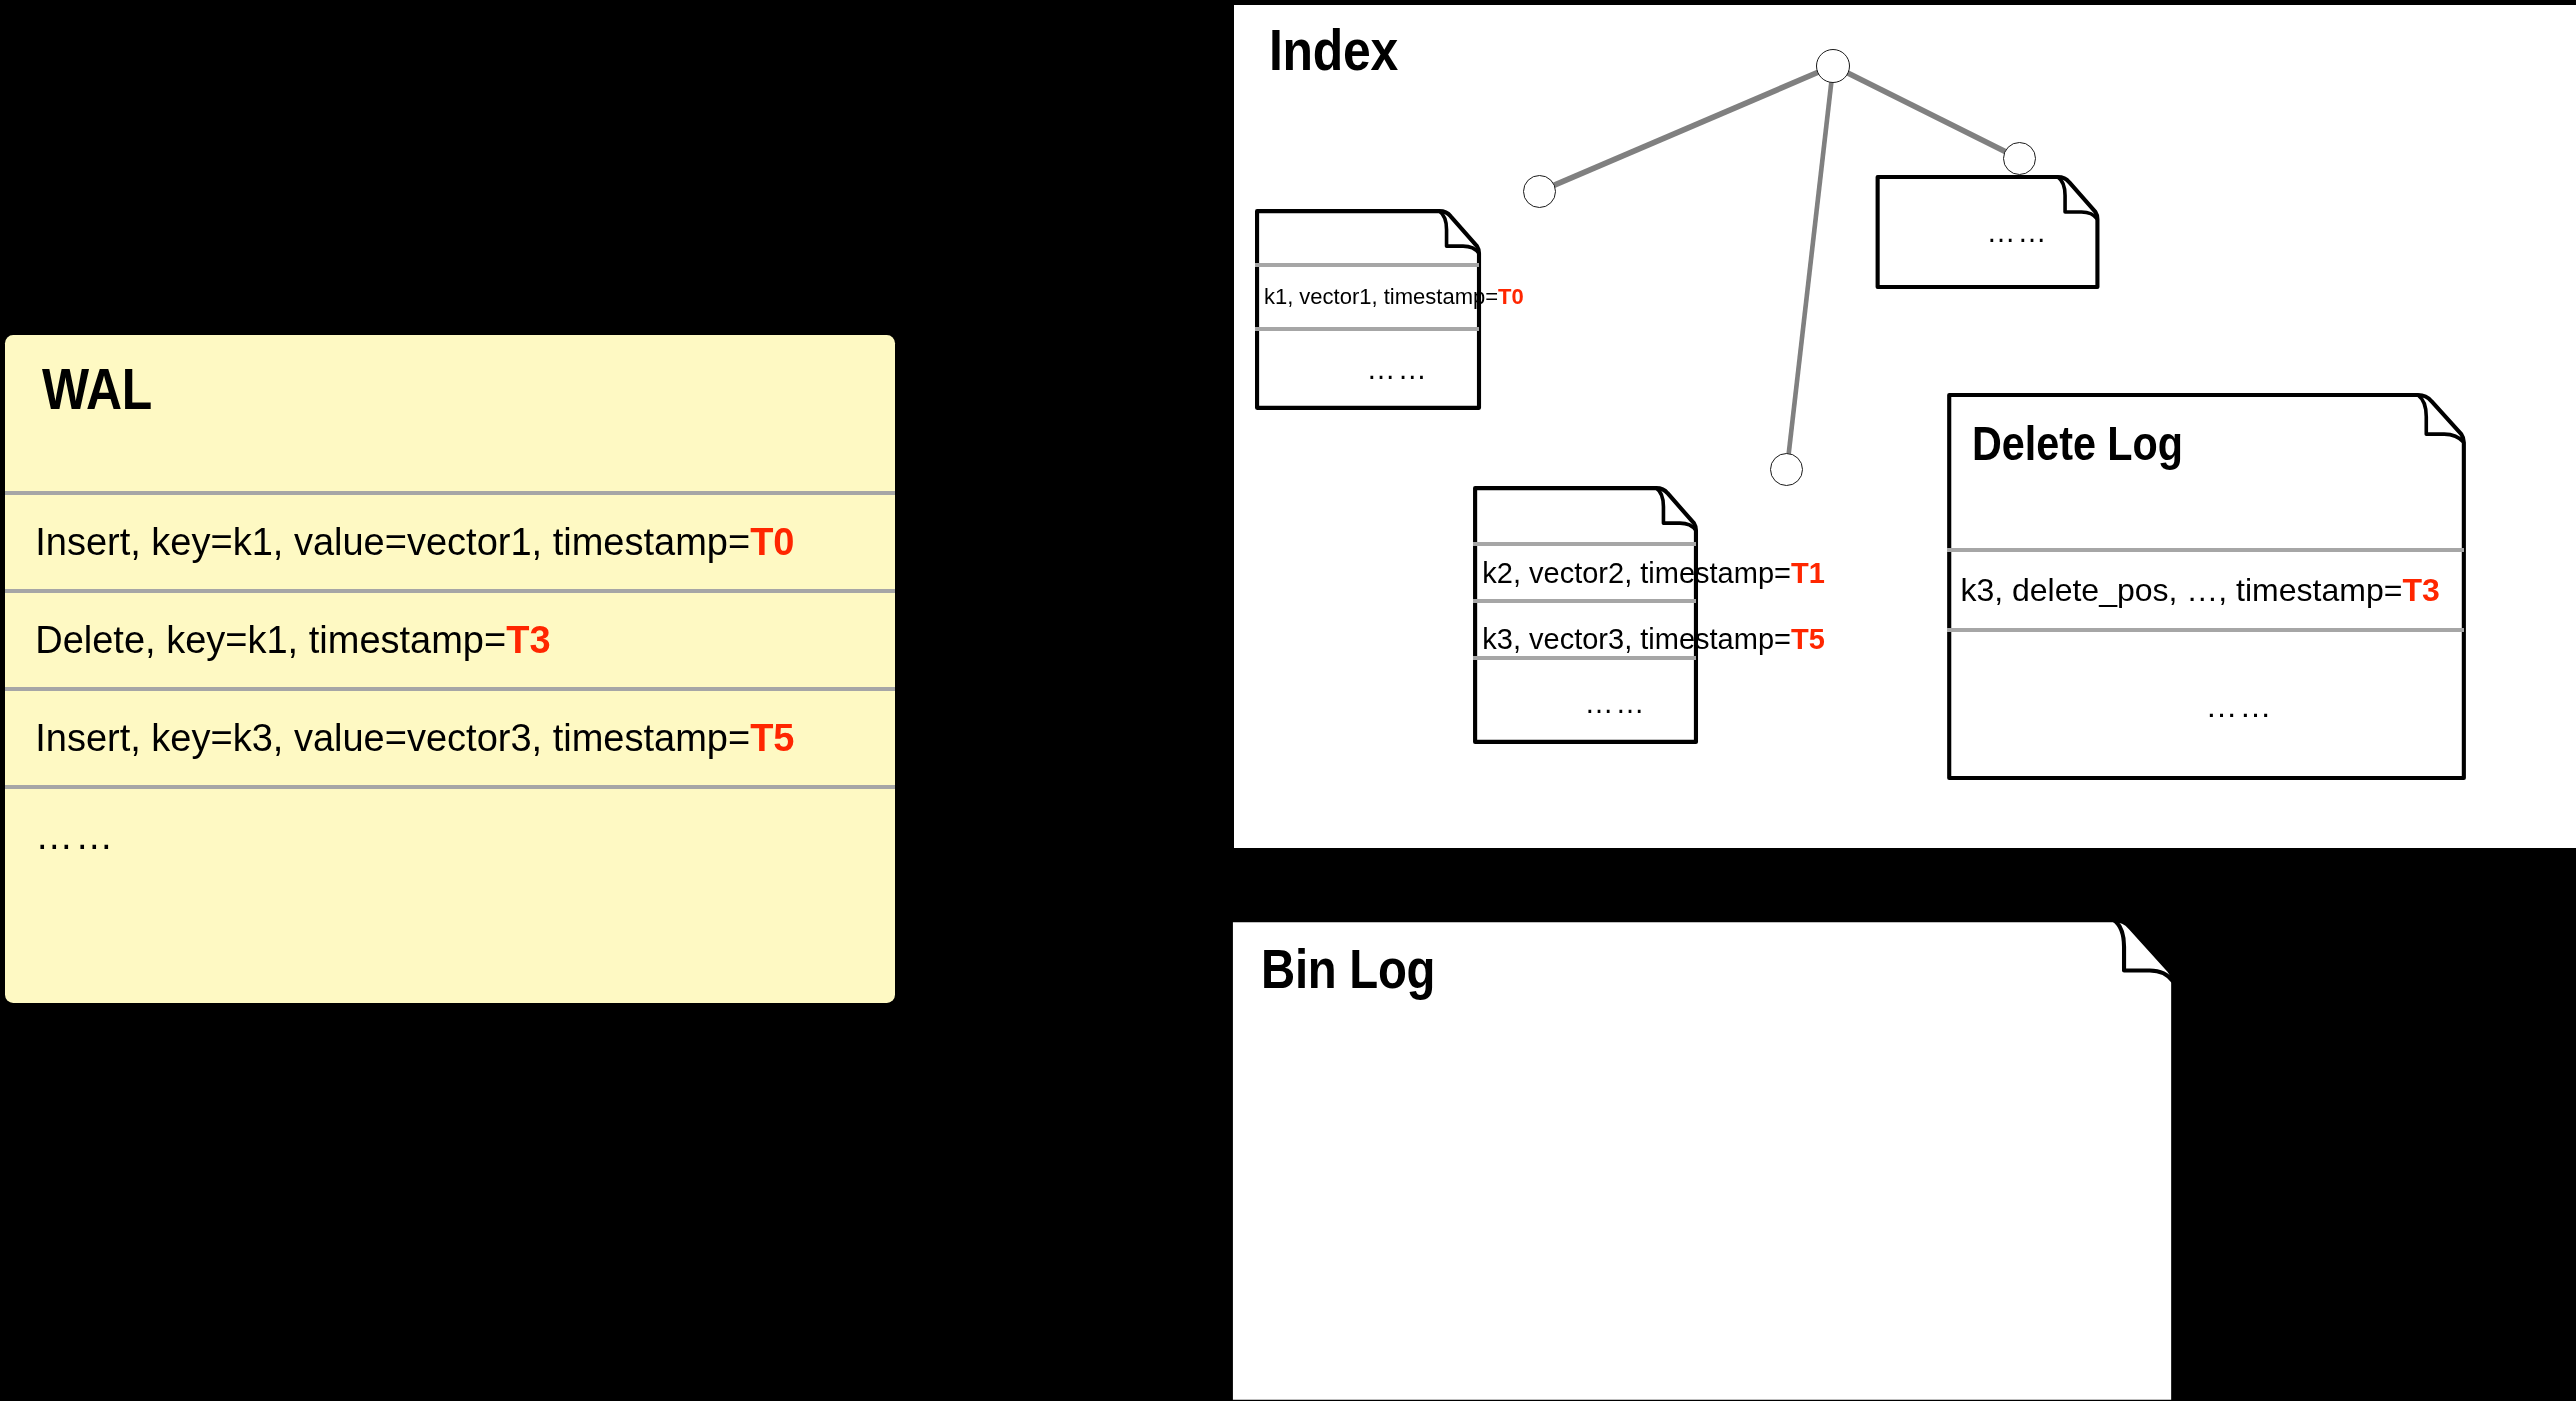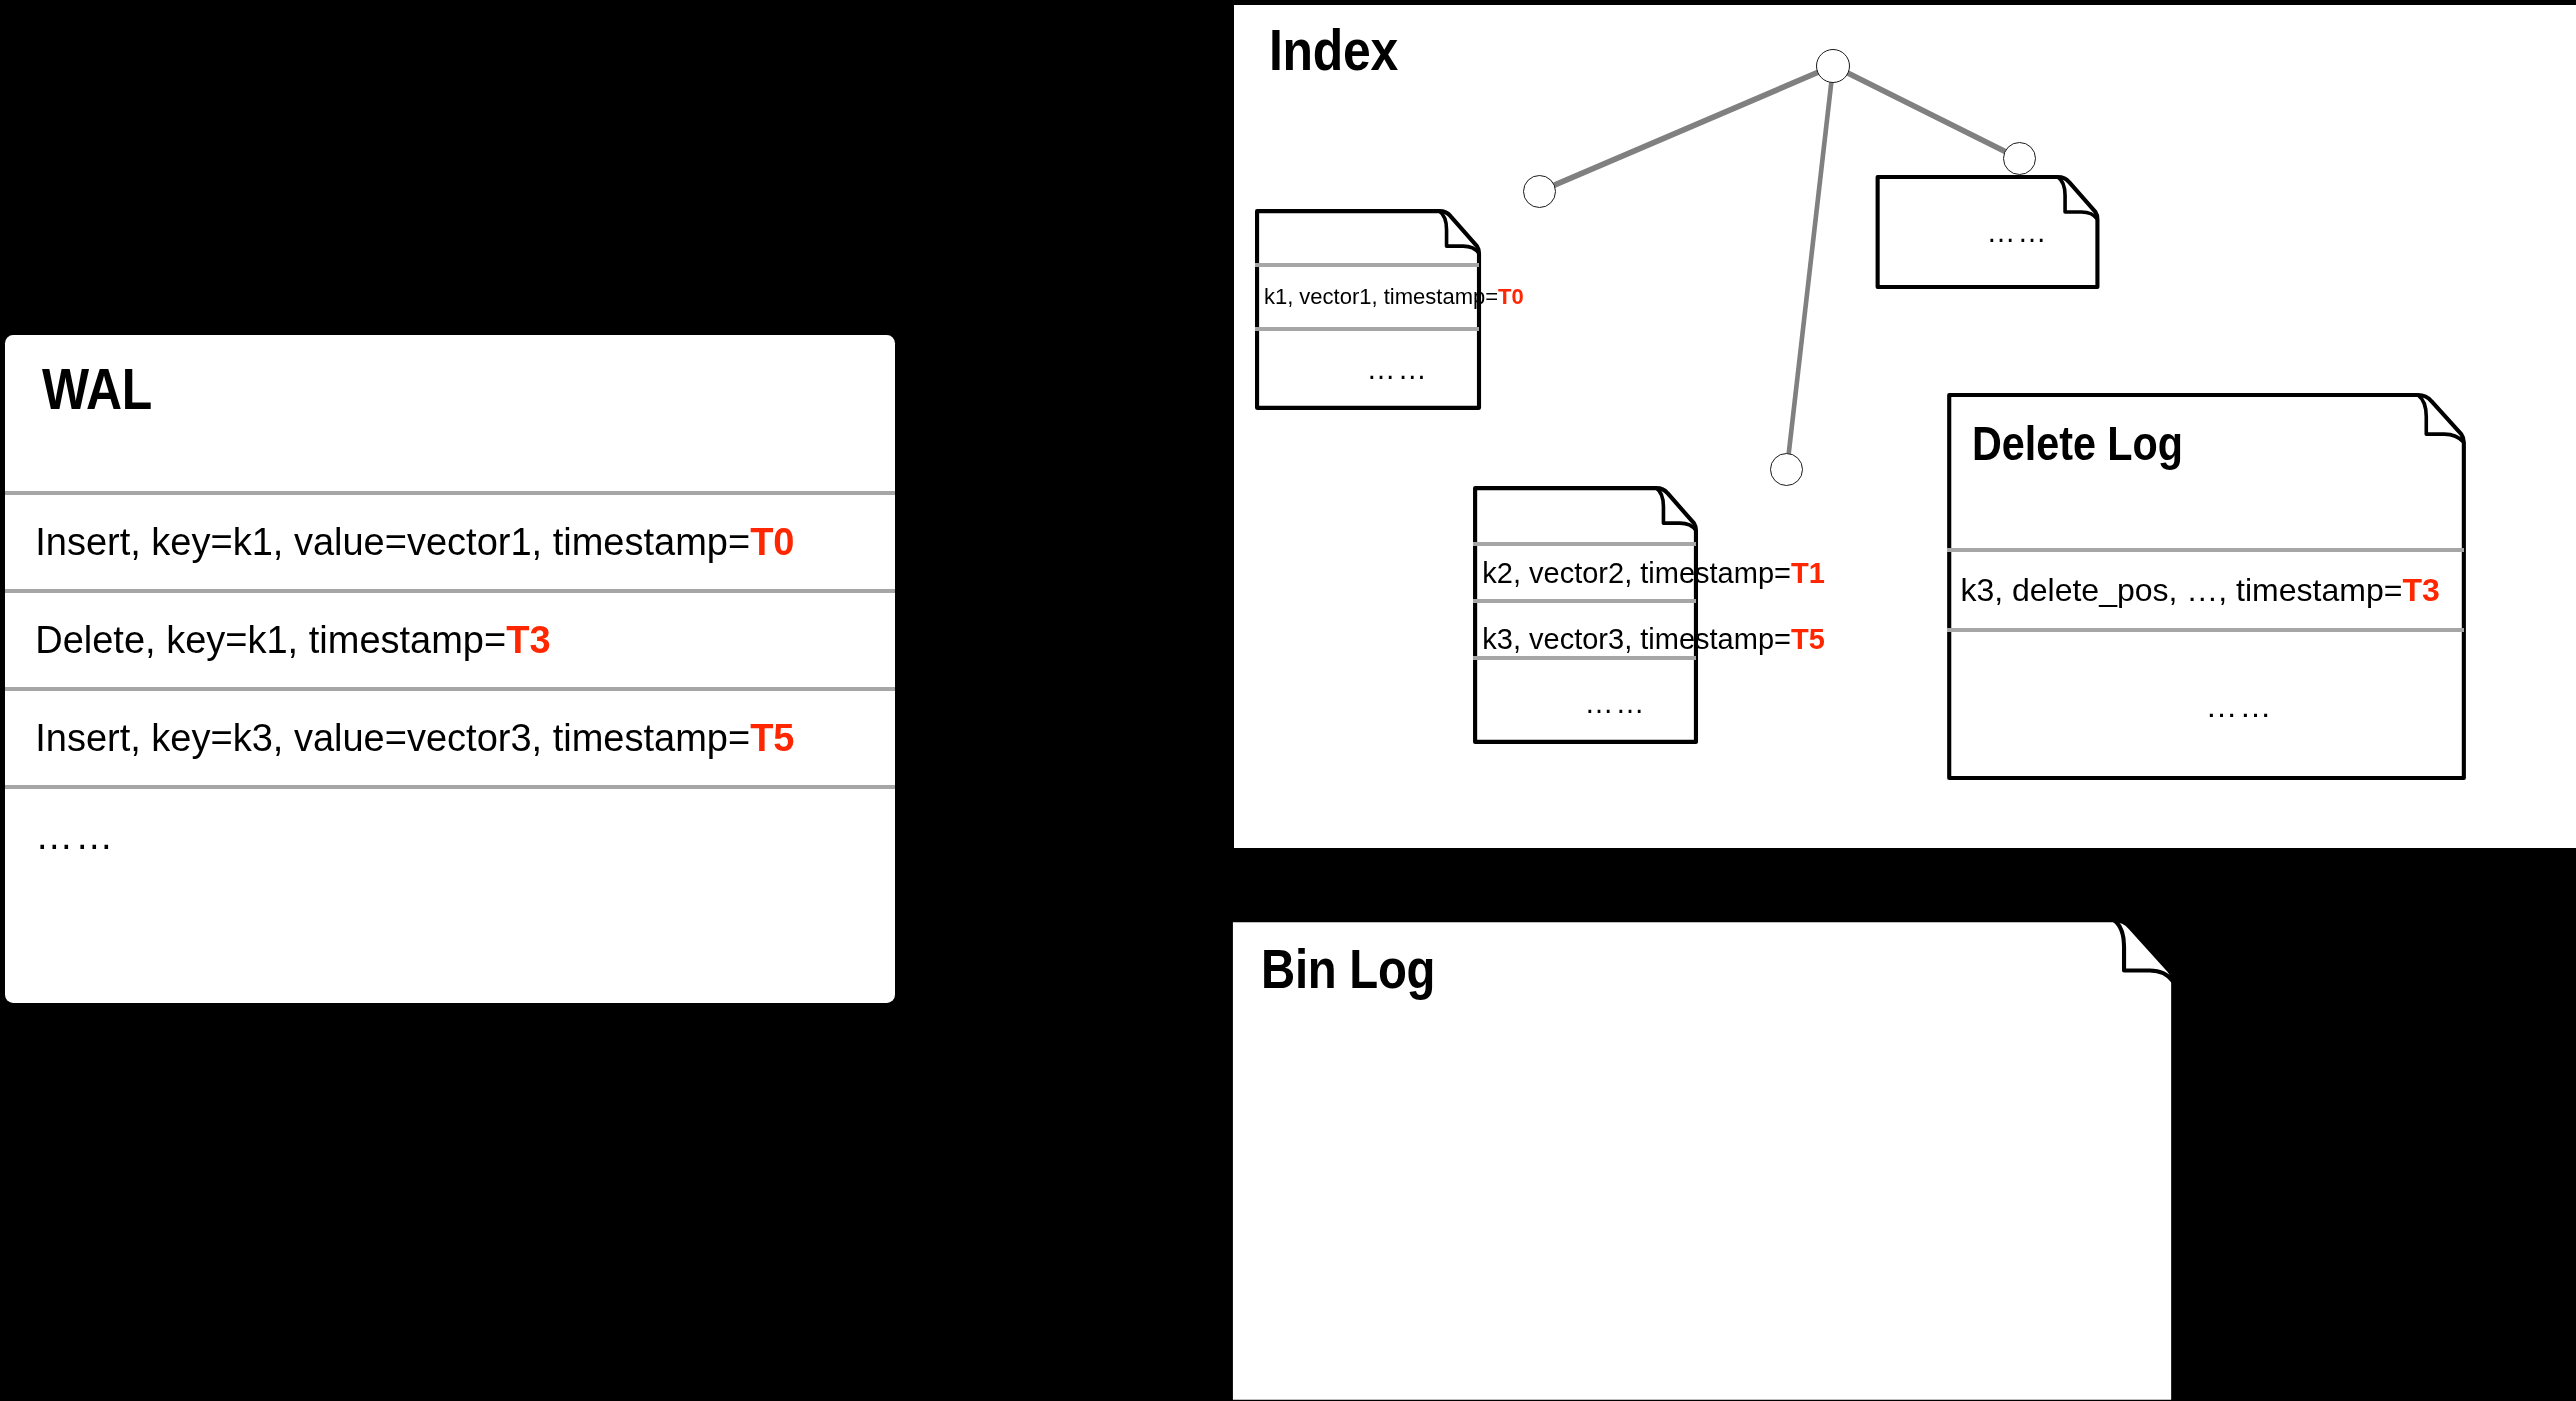--- a/index.html
+++ b/index.html
@@ -41,21 +41,21 @@
     transform-origin: left center;
   }
 
   
   .wal-card {
     left: 5.2px;
     top: 335px;
     width: 890px;
     height: 668px;
     border-radius: 8.2px;
-    background: #ffffff;
+    background: #fef9c3;
   }
   .wal-title {
     left: 37px;
     top: 25px;
     font-size: 58px;
     line-height: 58px;
   }
   .wal-rows {
     position: absolute;
     left: 0;

